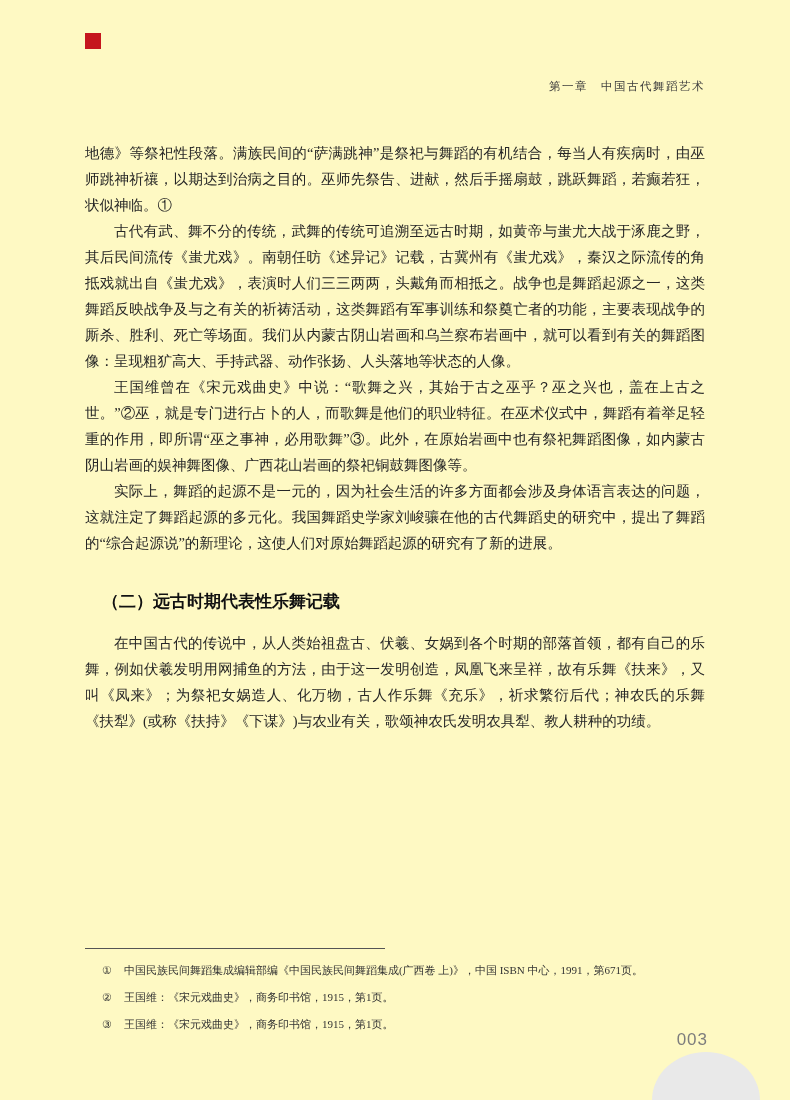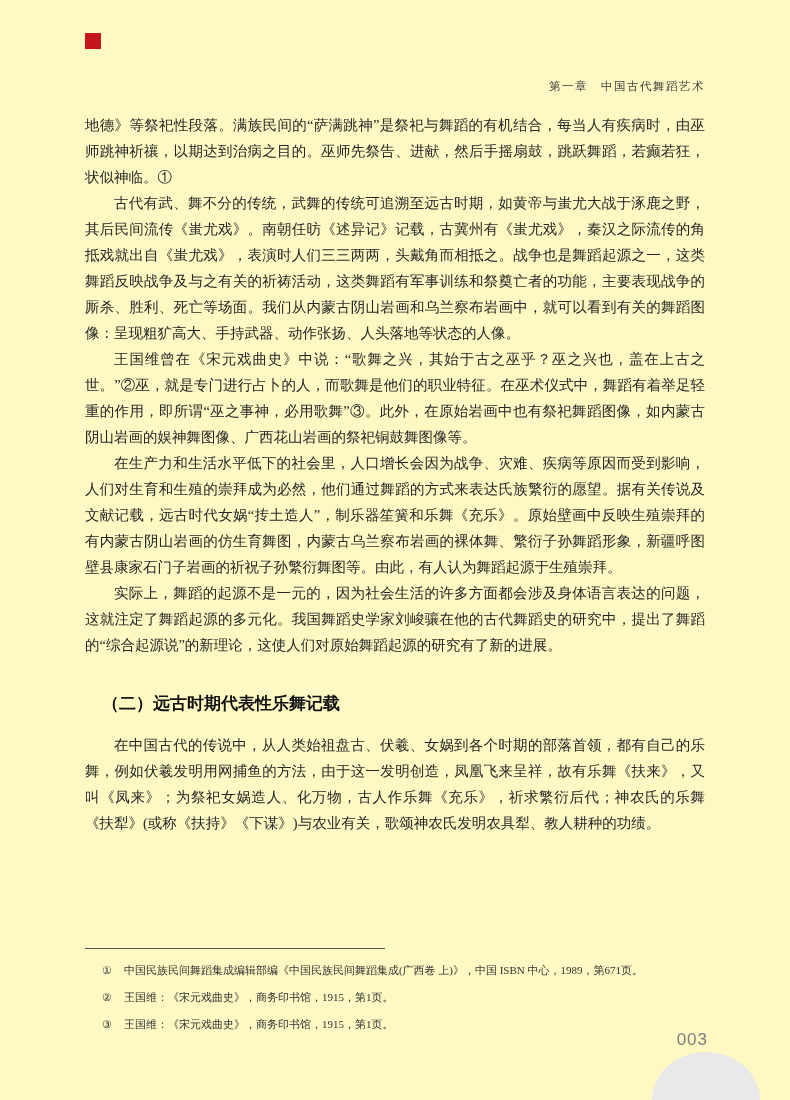--- a/index.html
+++ b/index.html
@@ -28,21 +28,21 @@
     position: absolute;
     top: 79px;
     right: 85px;
     font-size: 11.5px;
     letter-spacing: 1.5px;
     color: #3d3d3d;
     font-family: "Liberation Sans", "DejaVu Sans", sans-serif;
   }
   .content {
     position: absolute;
-    top: 112px;
+    top: 140px;
     left: 85px;
     width: 620px;
     color: var(--body-text, #262626);
     font-size: 14.5px;
     line-height: 26px;
     text-align: justify;
     text-justify: inter-character;
     word-break: break-all;
   }
   .para { text-indent: 2em; }
@@ -106,31 +106,30 @@
 <div class="page">
 
   <div class="chapter-square"></div>
 
   <div class="running-head">第一章　中国古代舞蹈艺术</div>
 
   <main class="content">
     <p class="para continuation">地德》等祭祀性段落。满族民间的“萨满跳神”是祭祀与舞蹈的有机结合，每当人有疾病时，由巫师跳神祈禳，以期达到治病之目的。巫师先祭告、进献，然后手摇扇鼓，跳跃舞蹈，若癫若狂，状似神临。①</p>
     <p class="para">古代有武、舞不分的传统，武舞的传统可追溯至远古时期，如黄帝与蚩尤大战于涿鹿之野，其后民间流传《蚩尤戏》。南朝任昉《述异记》记载，古冀州有《蚩尤戏》，秦汉之际流传的角抵戏就出自《蚩尤戏》，表演时人们三三两两，头戴角而相抵之。战争也是舞蹈起源之一，这类舞蹈反映战争及与之有关的祈祷活动，这类舞蹈有军事训练和祭奠亡者的功能，主要表现战争的厮杀、胜利、死亡等场面。我们从内蒙古阴山岩画和乌兰察布岩画中，就可以看到有关的舞蹈图像：呈现粗犷高大、手持武器、动作张扬、人头落地等状态的人像。</p>
     <p class="para">王国维曾在《宋元戏曲史》中说：“歌舞之兴，其始于古之巫乎？巫之兴也，盖在上古之世。”②巫，就是专门进行占卜的人，而歌舞是他们的职业特征。在巫术仪式中，舞蹈有着举足轻重的作用，即所谓“巫之事神，必用歌舞”③。此外，在原始岩画中也有祭祀舞蹈图像，如内蒙古阴山岩画的娱神舞图像、广西花山岩画的祭祀铜鼓舞图像等。</p>
-    <p class="para">在生产力和生活水平低下的社会里，人口增长会因为战争、灾难、疾病等原因而受到影响，人们对生育和生殖的崇拜成为必然，他们通过舞蹈的方式来表达氏族繁衍的愿望。据有关传说及文献记载，远古时代女娲“抟土造人”，制乐器笙簧和乐舞《充乐》。原始壁画中反映生殖崇拜的有内蒙古阴山岩画的仿生育舞图，内蒙古乌兰察布岩画的裸体舞、繁衍子孙舞蹈形象，新疆呼图壁县康家石门子岩画的祈祝子孙繁衍舞图等。由此，有人认为舞蹈起源于生殖崇拜。</p>
     <p class="para">实际上，舞蹈的起源不是一元的，因为社会生活的许多方面都会涉及身体语言表达的问题，这就注定了舞蹈起源的多元化。我国舞蹈史学家刘峻骧在他的古代舞蹈史的研究中，提出了舞蹈的“综合起源说”的新理论，这使人们对原始舞蹈起源的研究有了新的进展。</p>
     <h2 class="section-heading">（二）远古时期代表性乐舞记载</h2>
     <p class="para">在中国古代的传说中，从人类始祖盘古、伏羲、女娲到各个时期的部落首领，都有自己的乐舞，例如伏羲发明用网捕鱼的方法，由于这一发明创造，凤凰飞来呈祥，故有乐舞《扶来》，又叫《凤来》；为祭祀女娲造人、化万物，古人作乐舞《充乐》，祈求繁衍后代；神农氏的乐舞《扶犁》(或称《扶持》《下谋》)与农业有关，歌颂神农氏发明农具犁、教人耕种的功绩。</p>
   </main>
 
   <div class="footnotes">
     <div class="footnote-rule"></div>
     <div class="footnote">
       <span class="fn-marker">①</span>
-      <span class="fn-text">中国民族民间舞蹈集成编辑部编《中国民族民间舞蹈集成(广西卷 上)》，中国 ISBN 中心，1989，第671页。</span>
+      <span class="fn-text">中国民族民间舞蹈集成编辑部编《中国民族民间舞蹈集成(广西卷 上)》，中国 ISBN 中心，1991，第671页。</span>
     </div>
     <div class="footnote">
       <span class="fn-marker">②</span>
       <span class="fn-text">王国维：《宋元戏曲史》，商务印书馆，1915，第1页。</span>
     </div>
     <div class="footnote">
       <span class="fn-marker">③</span>
       <span class="fn-text">王国维：《宋元戏曲史》，商务印书馆，1915，第1页。</span>
     </div>
   </div>

